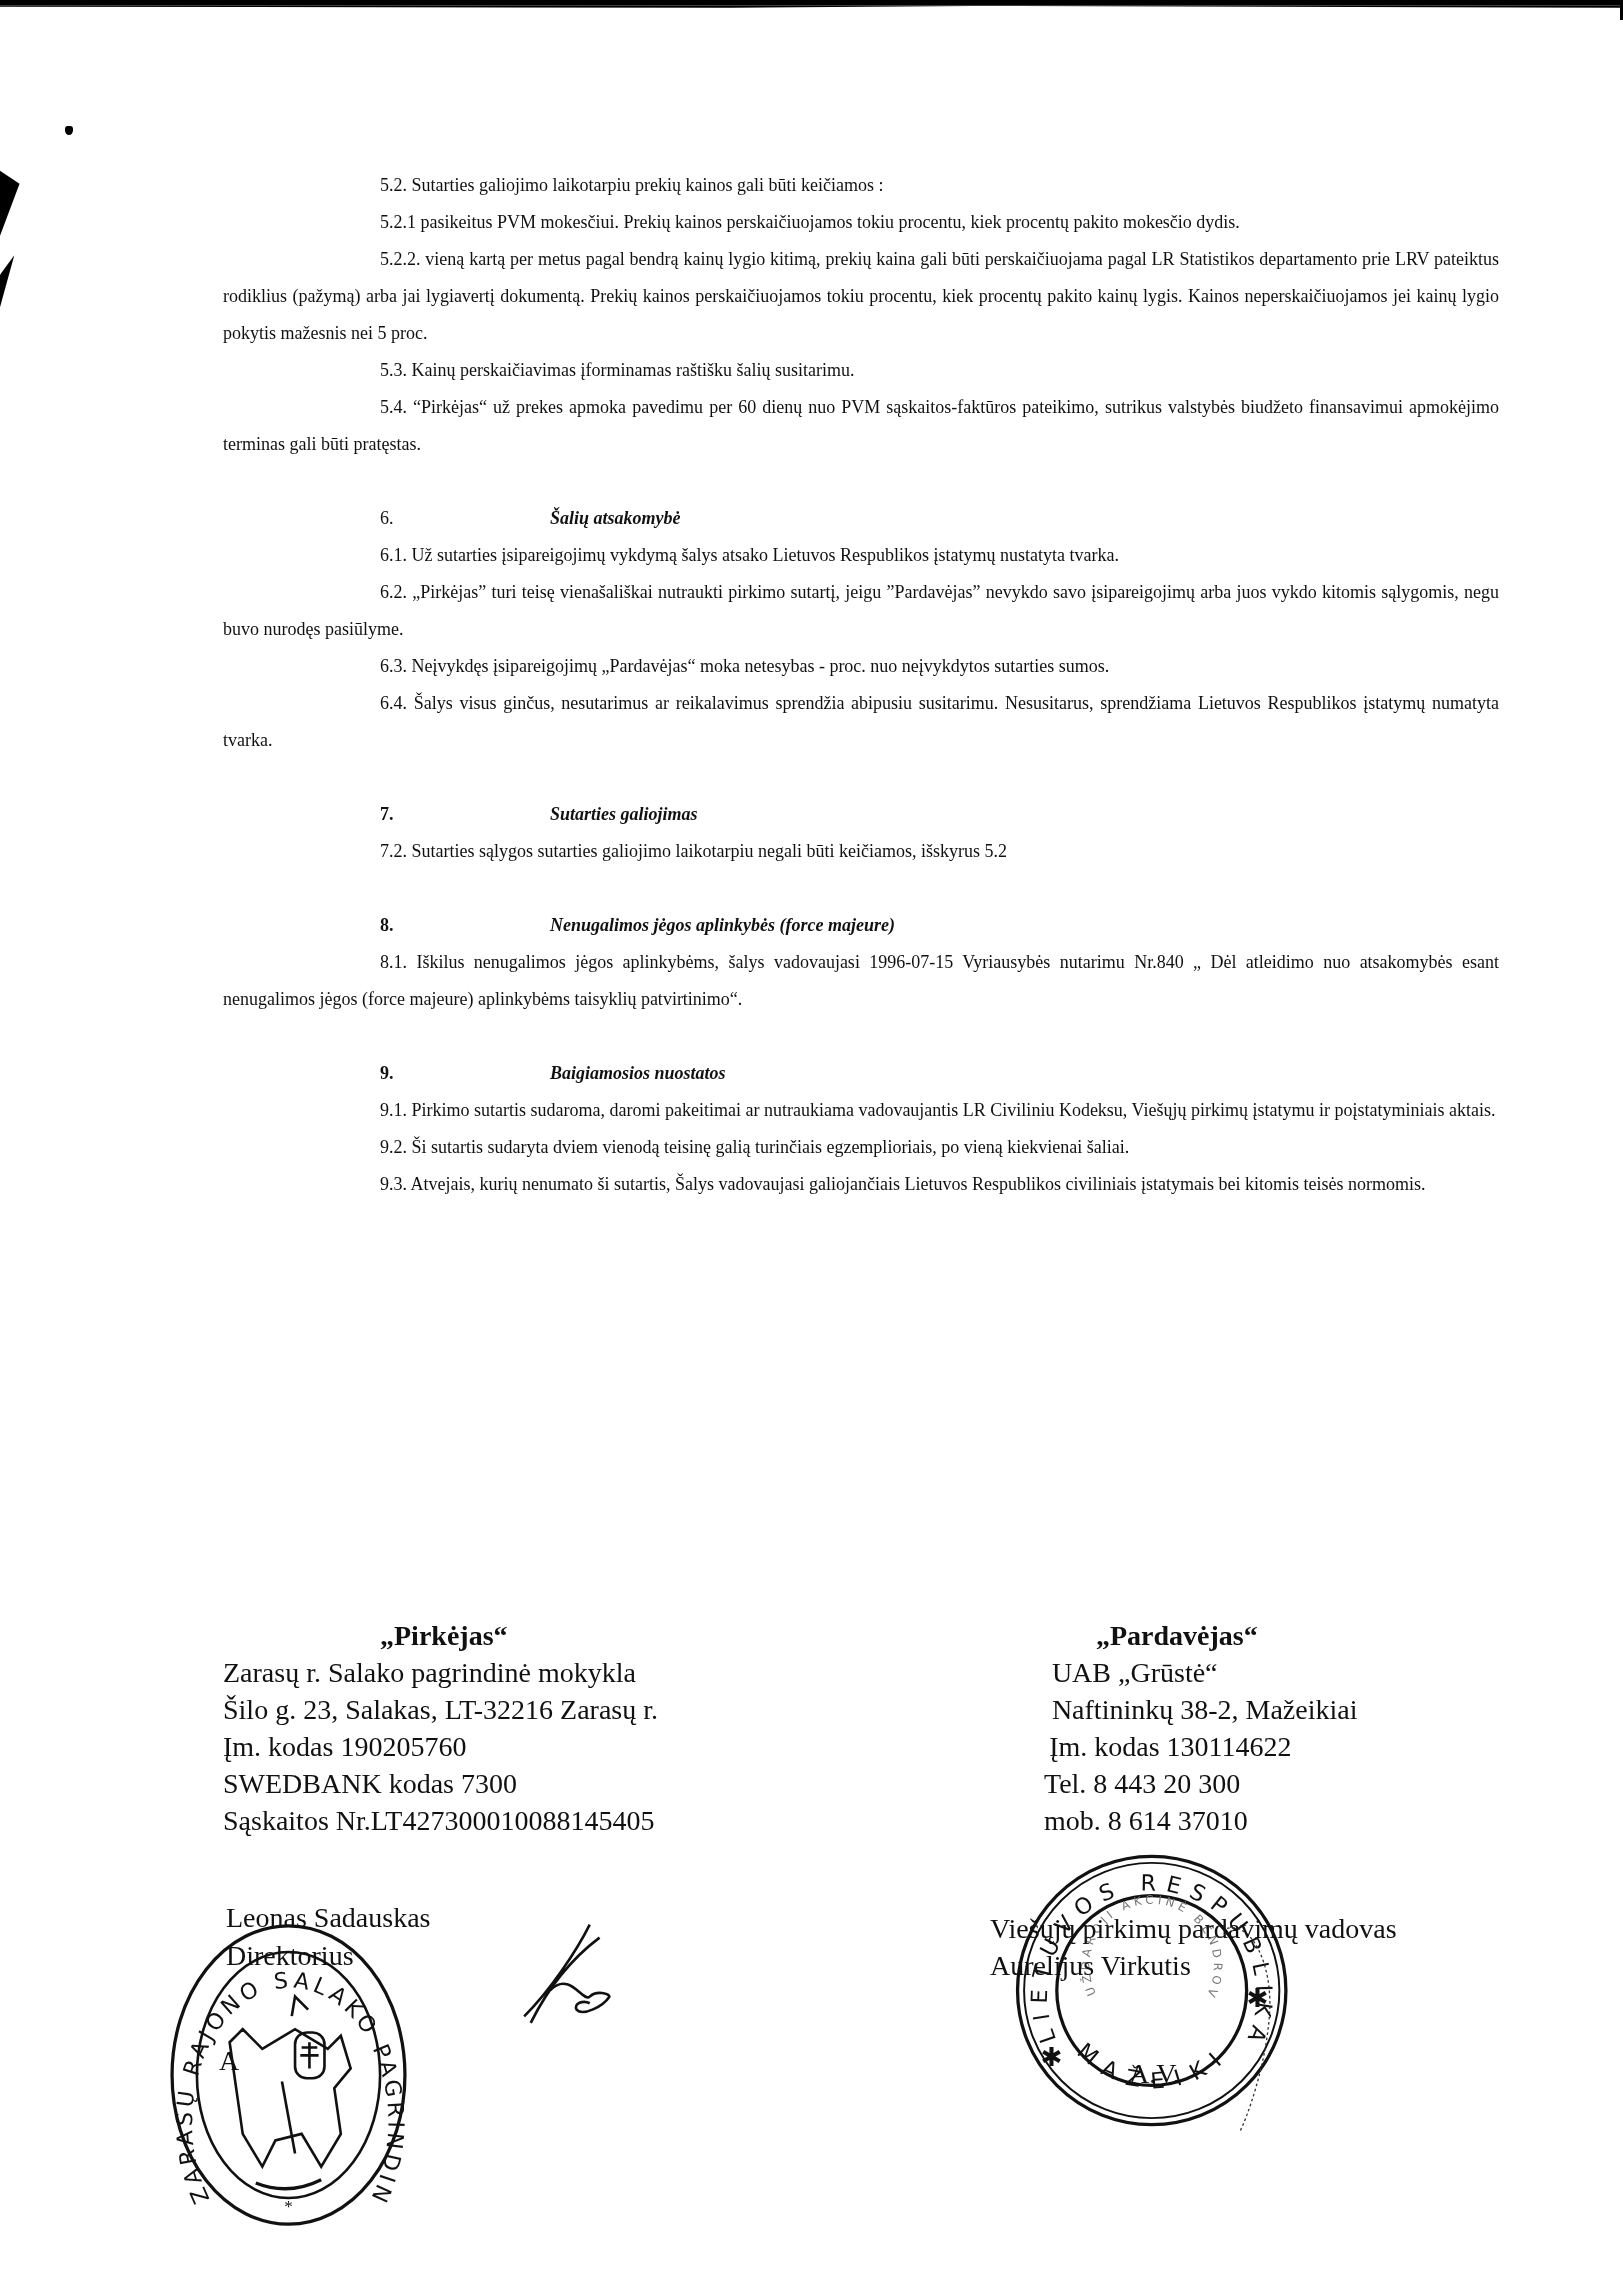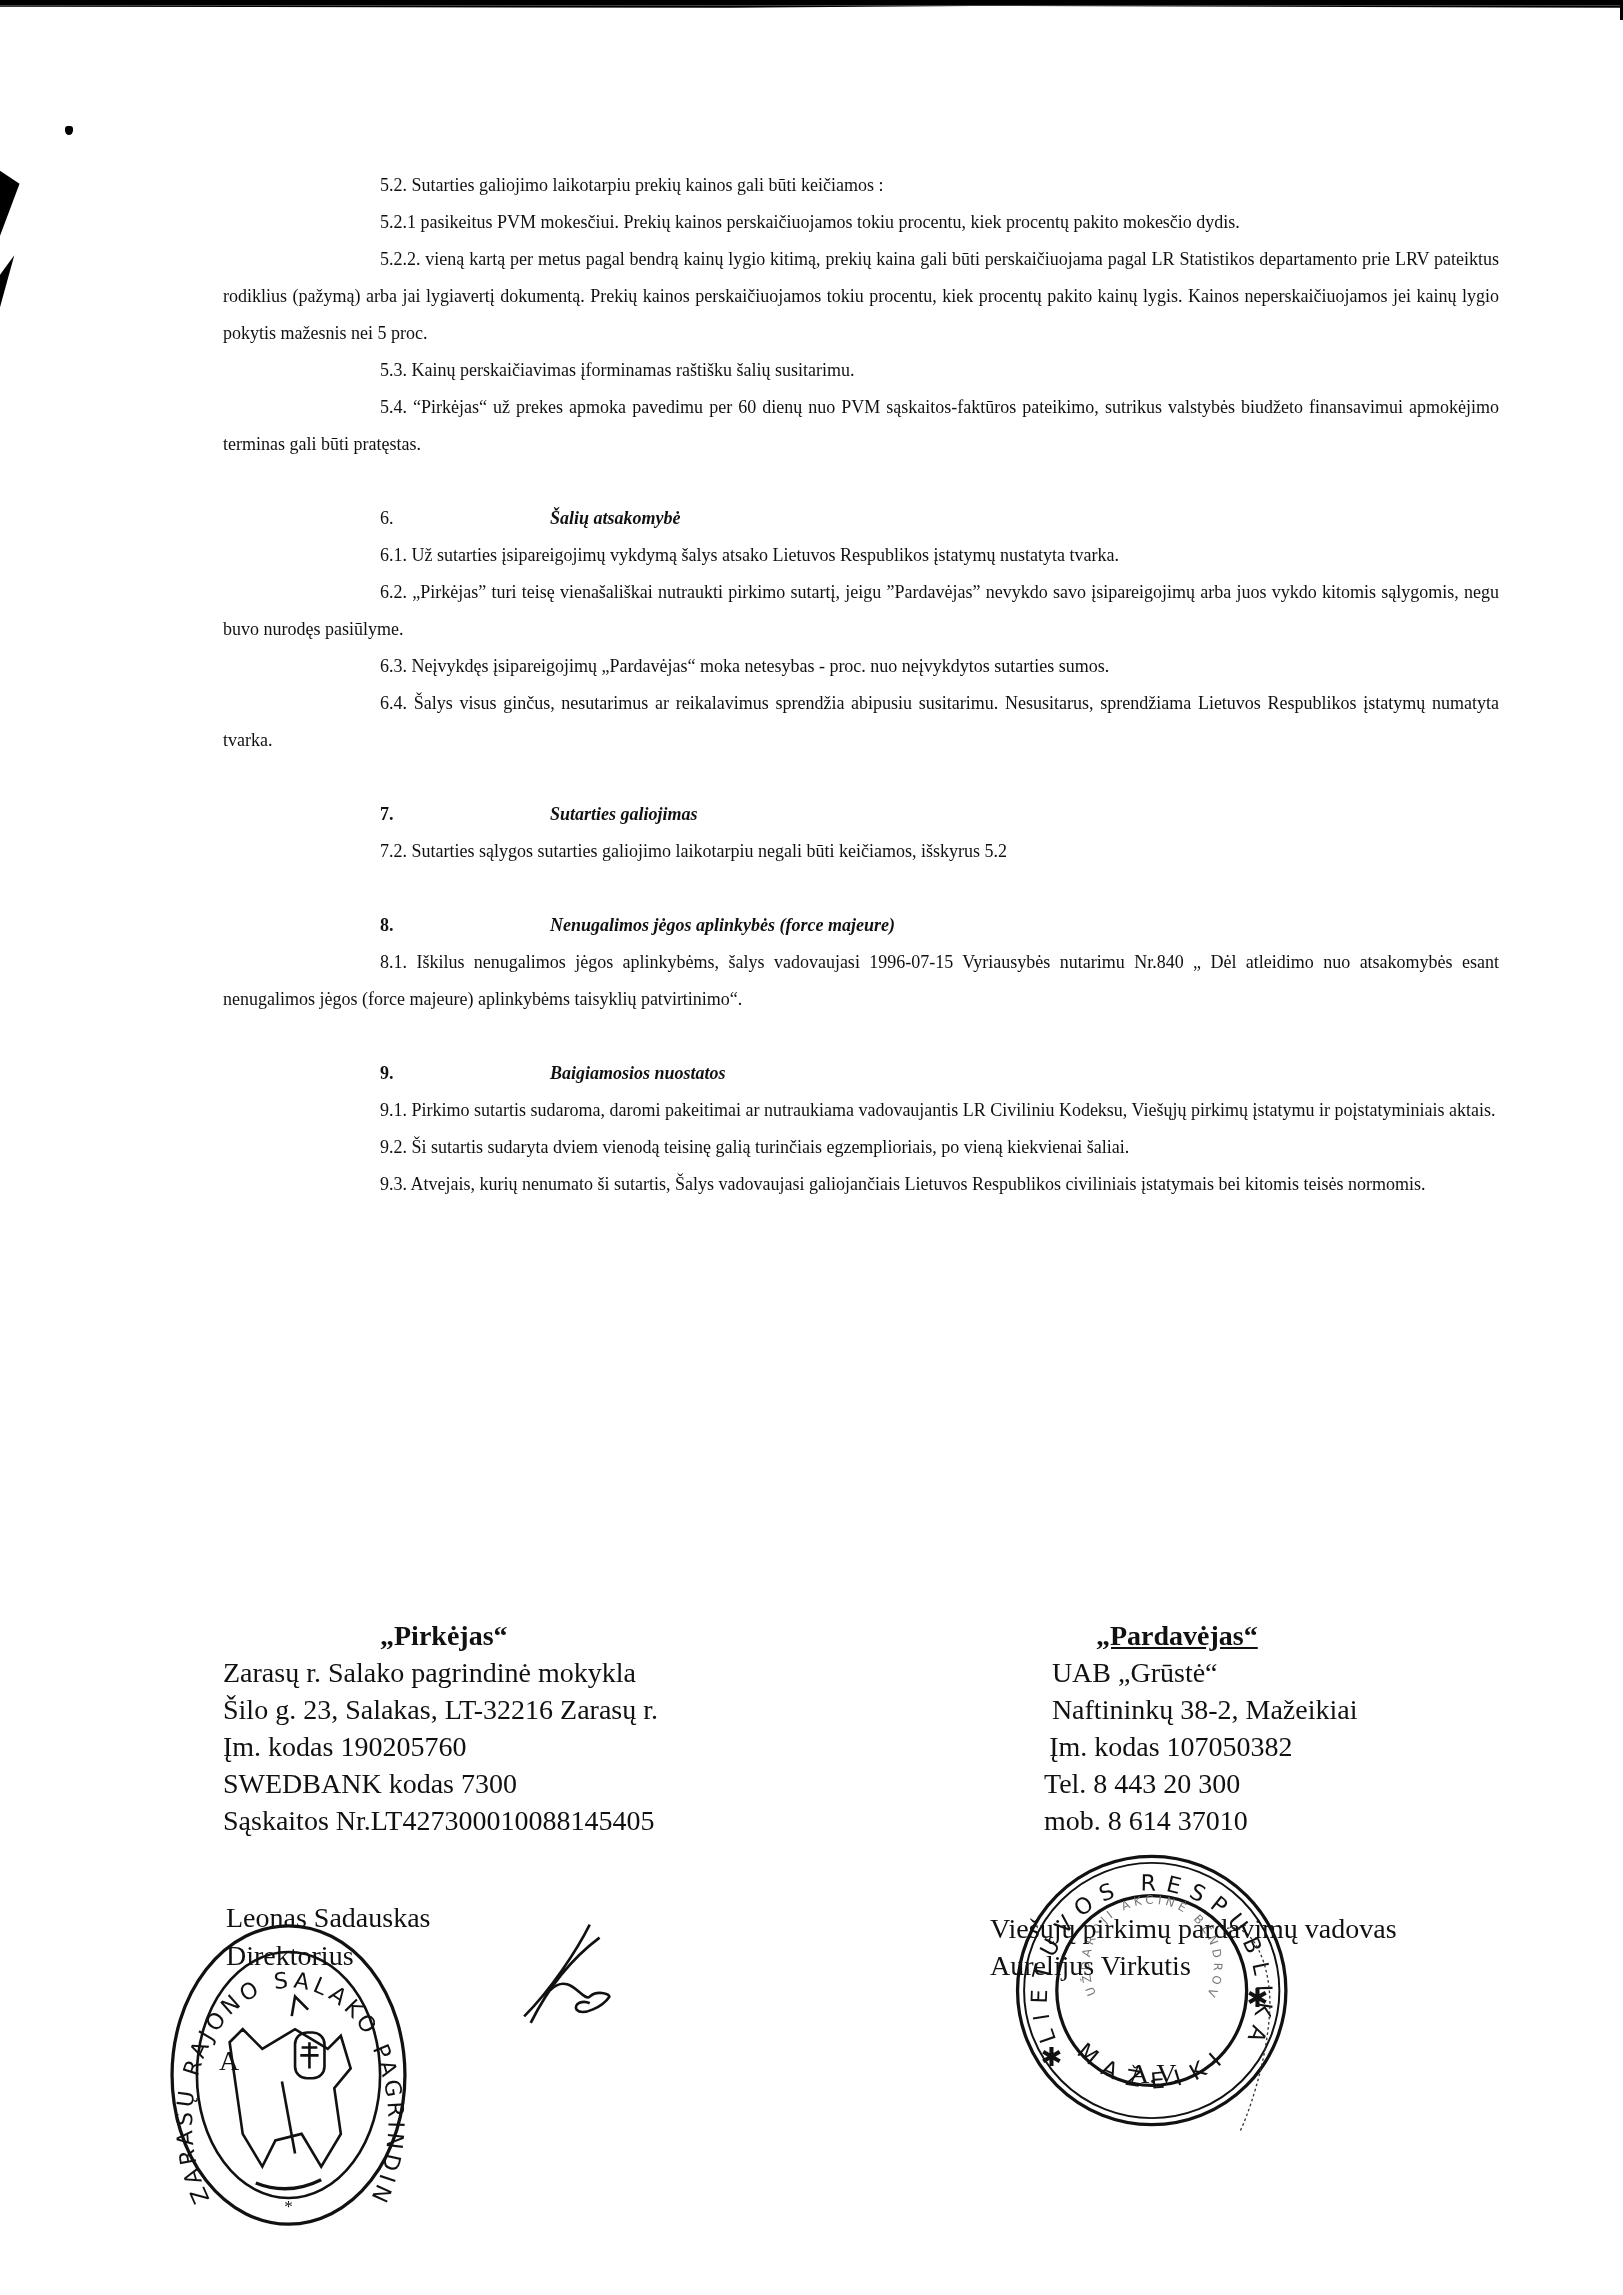--- a/index.html
+++ b/index.html
@@ -16,21 +16,21 @@
   .heading { display: flex; margin: 0; font-weight: bold; }
   .heading .num { width: 0; margin-left: 157px; }
   .heading .num.bold { font-weight: bold; }
   .heading .num.normal { font-weight: normal; }
   .heading .title { margin-left: 170px; font-style: italic; }
   .sign { position: absolute; top: 1617px; left: 0; width: 1623px; font-size: 28px; line-height: 37px; }
   .col-left { position: absolute; left: 223px; top: 0; }
   .col-right { position: absolute; left: 1044px; top: 0; }
   .role { font-weight: bold; }
   .role.left { margin-left: 157px; }
-  .role.right { margin-left: 52px; text-decoration: underline; }
+  .role.right { margin-left: 52px; }
   .stamp-left { position: absolute; left: 164px; top: 1918px; width: 249px; height: 314px; }
   .stamp-right { position: absolute; left: 1011px; top: 1843px; width: 288px; height: 295px; }
   .over-text { position: absolute; font-size: 28px; line-height: 37px; }
   .sig { position: absolute; left: 511px; top: 1918px; }
   .mark-left { position: absolute; left: 0; top: 157px; }
   .dot-left { position: absolute; left: 65px; top: 126px; width: 7.9px; height: 9.2px; background: #000; border-radius: 40% 40% 60% 60%; }
 </style>
 </head>
 <body>
 
@@ -90,21 +90,21 @@
     <div>Zarasų r. Salako pagrindinė mokykla</div>
     <div>Šilo g. 23, Salakas, LT-32216 Zarasų r.</div>
     <div>Įm. kodas 190205760</div>
     <div>SWEDBANK kodas 7300</div>
     <div>Sąskaitos Nr.LT427300010088145405</div>
   </div>
   <div class="col-right">
     <div class="role right">„Pardavėjas“</div>
     <div style="margin-left:7.9px">UAB „Grūstė“</div>
     <div style="margin-left:7.9px">Naftininkų 38-2, Mažeikiai</div>
-    <div style="margin-left:5.2px">Įm. kodas 107050382</div>
+    <div style="margin-left:5.2px">Įm. kodas 130114622</div>
     <div>Tel. 8 443 20 300</div>
     <div>mob. 8 614 37010</div>
   </div>
 </div>
 
 <svg class="stamp-left" viewBox="0 0 380 480">
   <defs>
     <path id="lstampArc" d="M 70,430 A 150,205 0 1,1 320,420"></path>
   </defs>
   <ellipse cx="190" cy="240" rx="178" ry="228" fill="none" stroke="#111" stroke-width="5"></ellipse>

